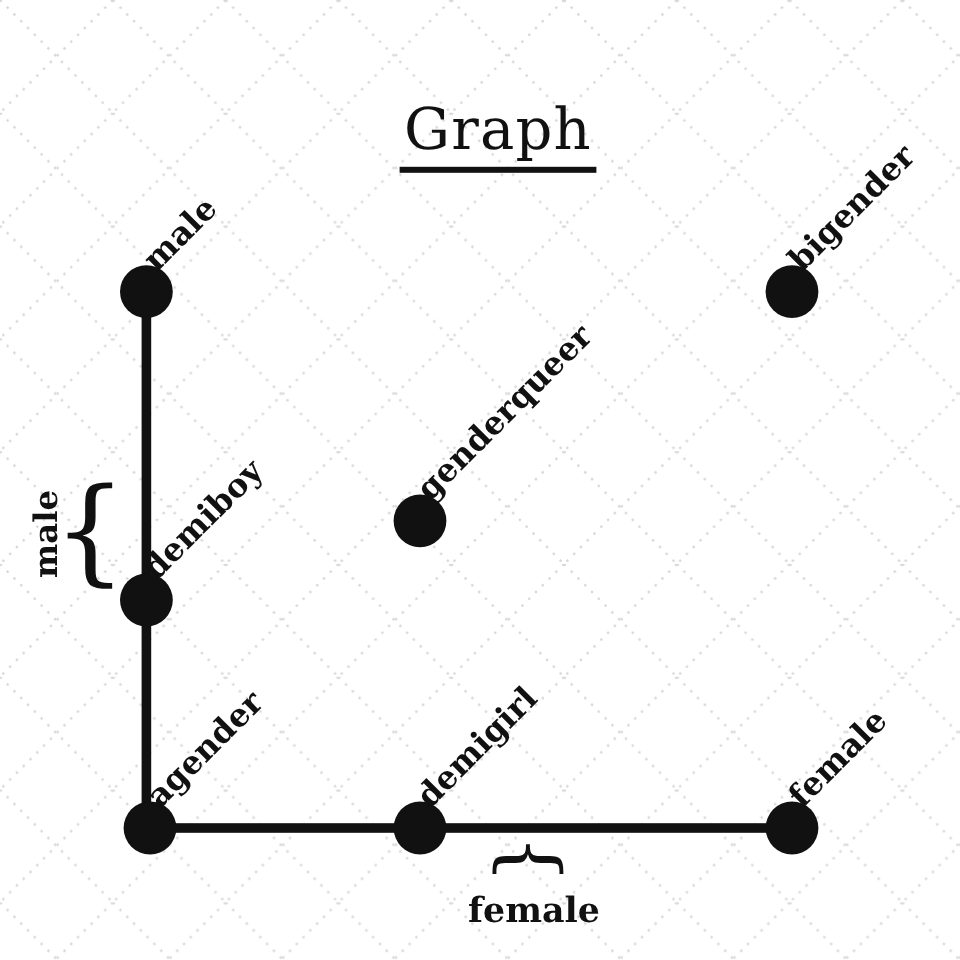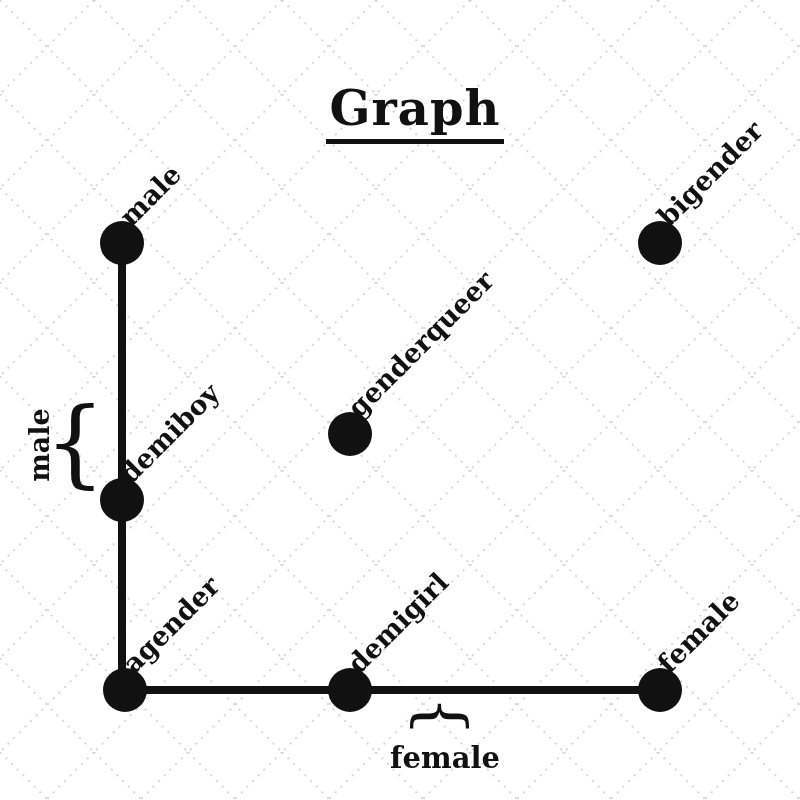--- a/index.html
+++ b/index.html
@@ -26,21 +26,21 @@
     position: absolute;
     left: 0;
     top: 80px;
     width: 800px;
     text-align: center;
     z-index: 3;
   }
   .title {
     display: inline-block;
     font-size: 48px;
-    font-weight: 700;
+    font-weight: 400;
     letter-spacing: 1px;
     border-bottom: 5px solid #111111;
     padding: 0 4px 3px 4px;
     margin-left: 30px;
   }
   .edge {
     position: absolute;
     background: #111111;
     z-index: 1;
   }

